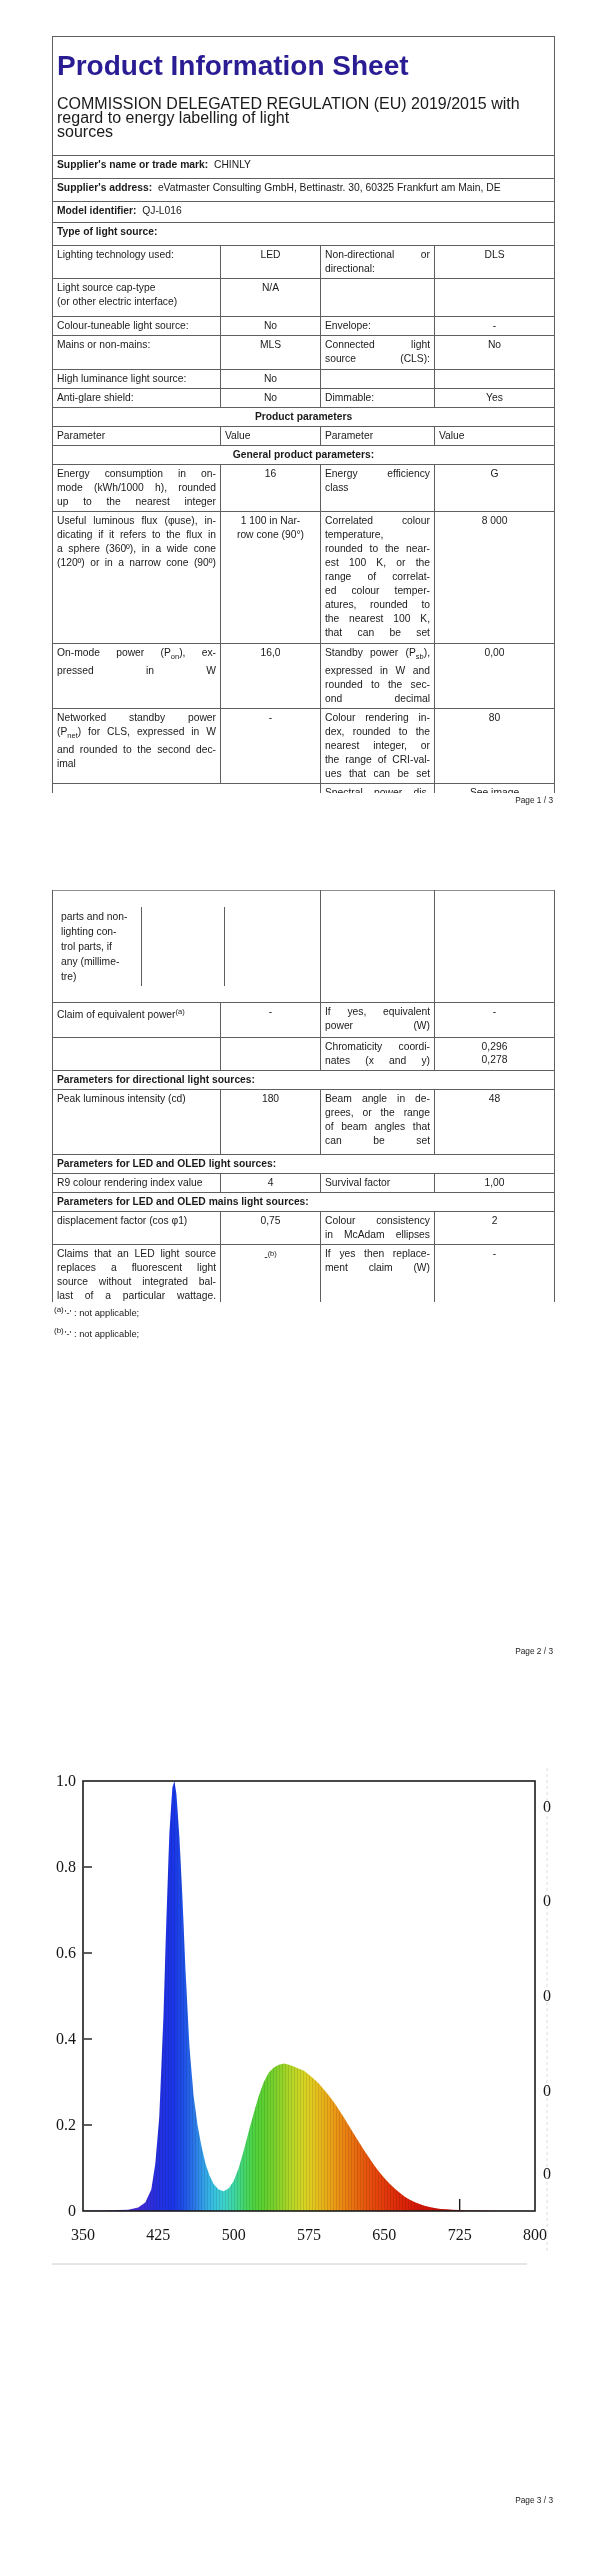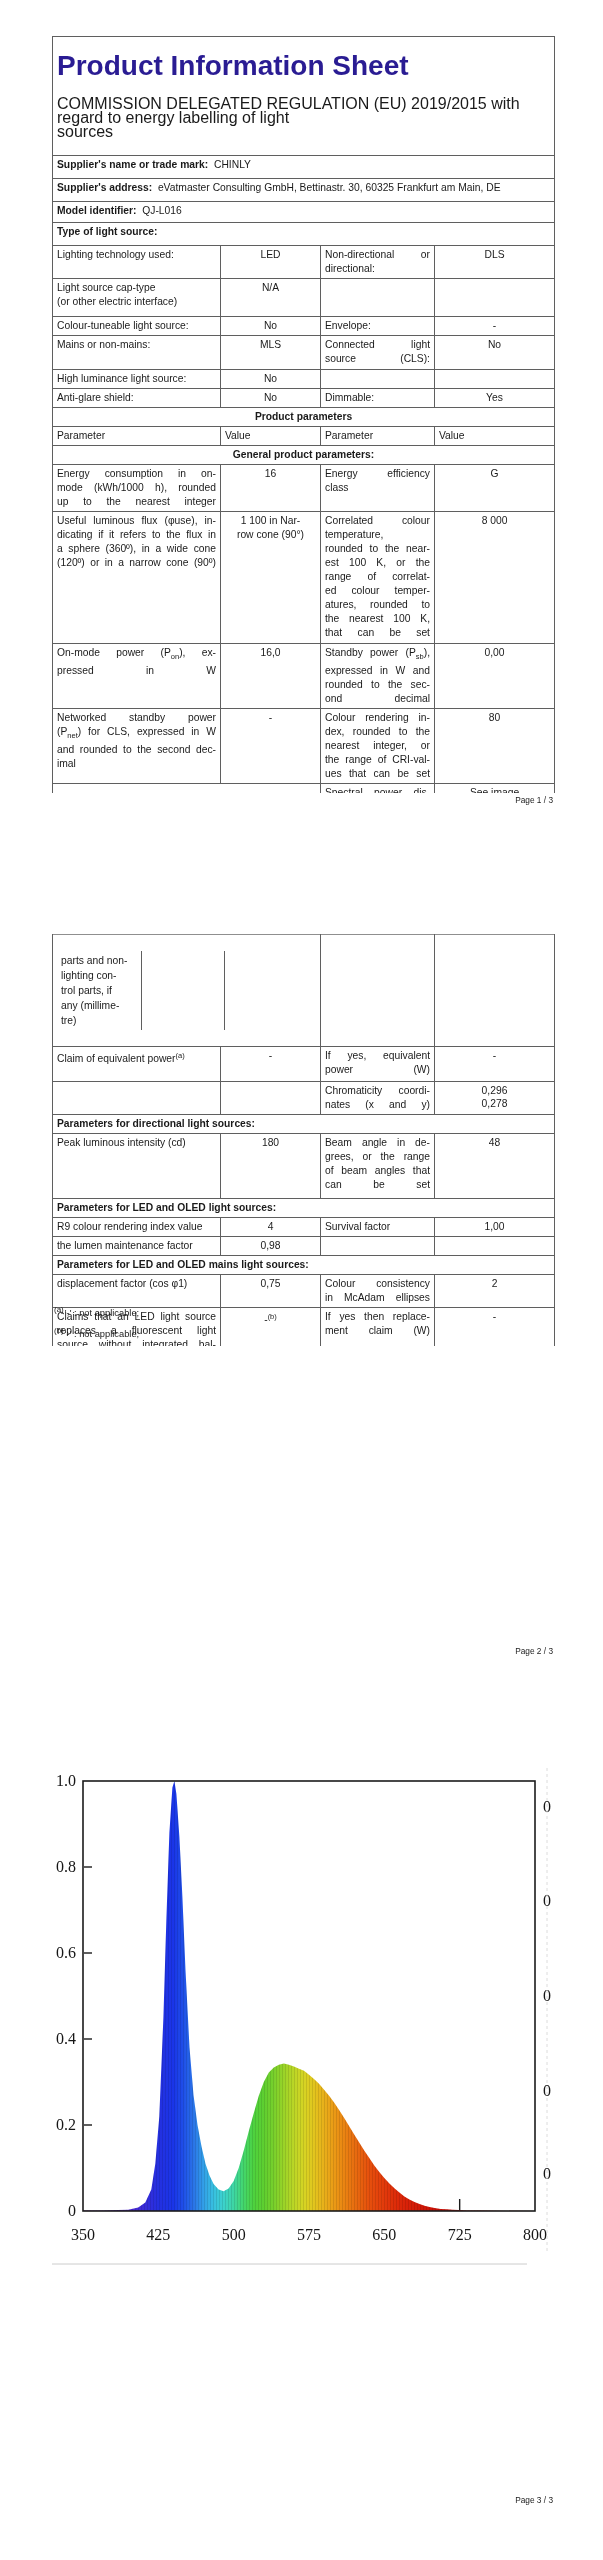--- a/index.html
+++ b/index.html
@@ -199,21 +199,21 @@
 range 250 nm to 800
 nm, at full-load</td>
         <td class="c">See image
 in last page</td>
       </tr>
     </tbody>
       </table>
   </div>
   <div class="pagefooter" style="top:795px">Page 1 / 3</div>
 
-  <div class="docwrap" style="top:890px;height:412px;margin-top:44px;">
+  <div class="docwrap" style="top:890px;height:412px;">
     <table class="doc" id="t2">
       <colgroup>
           <col style="width:168px">
           <col style="width:100px">
           <col style="width:114px">
           <col style="width:120px">
         </colgroup>
       <tbody>
           <tr class="cont" style="height:75px">
         <td colspan="2" class="dimscell">
@@ -260,26 +260,20 @@
         <td class="c">48</td>
       </tr>
       <tr style="height:17px">
         <td colspan="4" class="b">Parameters for LED and OLED light sources:</td>
       </tr>
       <tr style="height:18px">
         <td>R9 colour rendering index value</td>
         <td class="c">4</td>
         <td>Survival factor</td>
         <td class="c">1,00</td>
-      </tr>
-      <tr style="height:19px">
-        <td>the lumen maintenance factor</td>
-        <td class="c">0,98</td>
-        <td></td>
-        <td class="c"></td>
       </tr>
       <tr style="height:18px">
         <td colspan="4" class="b">Parameters for LED and OLED mains light sources:</td>
       </tr>
       <tr style="height:26px">
         <td>displacement factor (cos φ1)</td>
         <td class="c">0,75</td>
         <td class="just">Colour consistency
 in McAdam ellipses</td>
         <td class="c">2</td>

